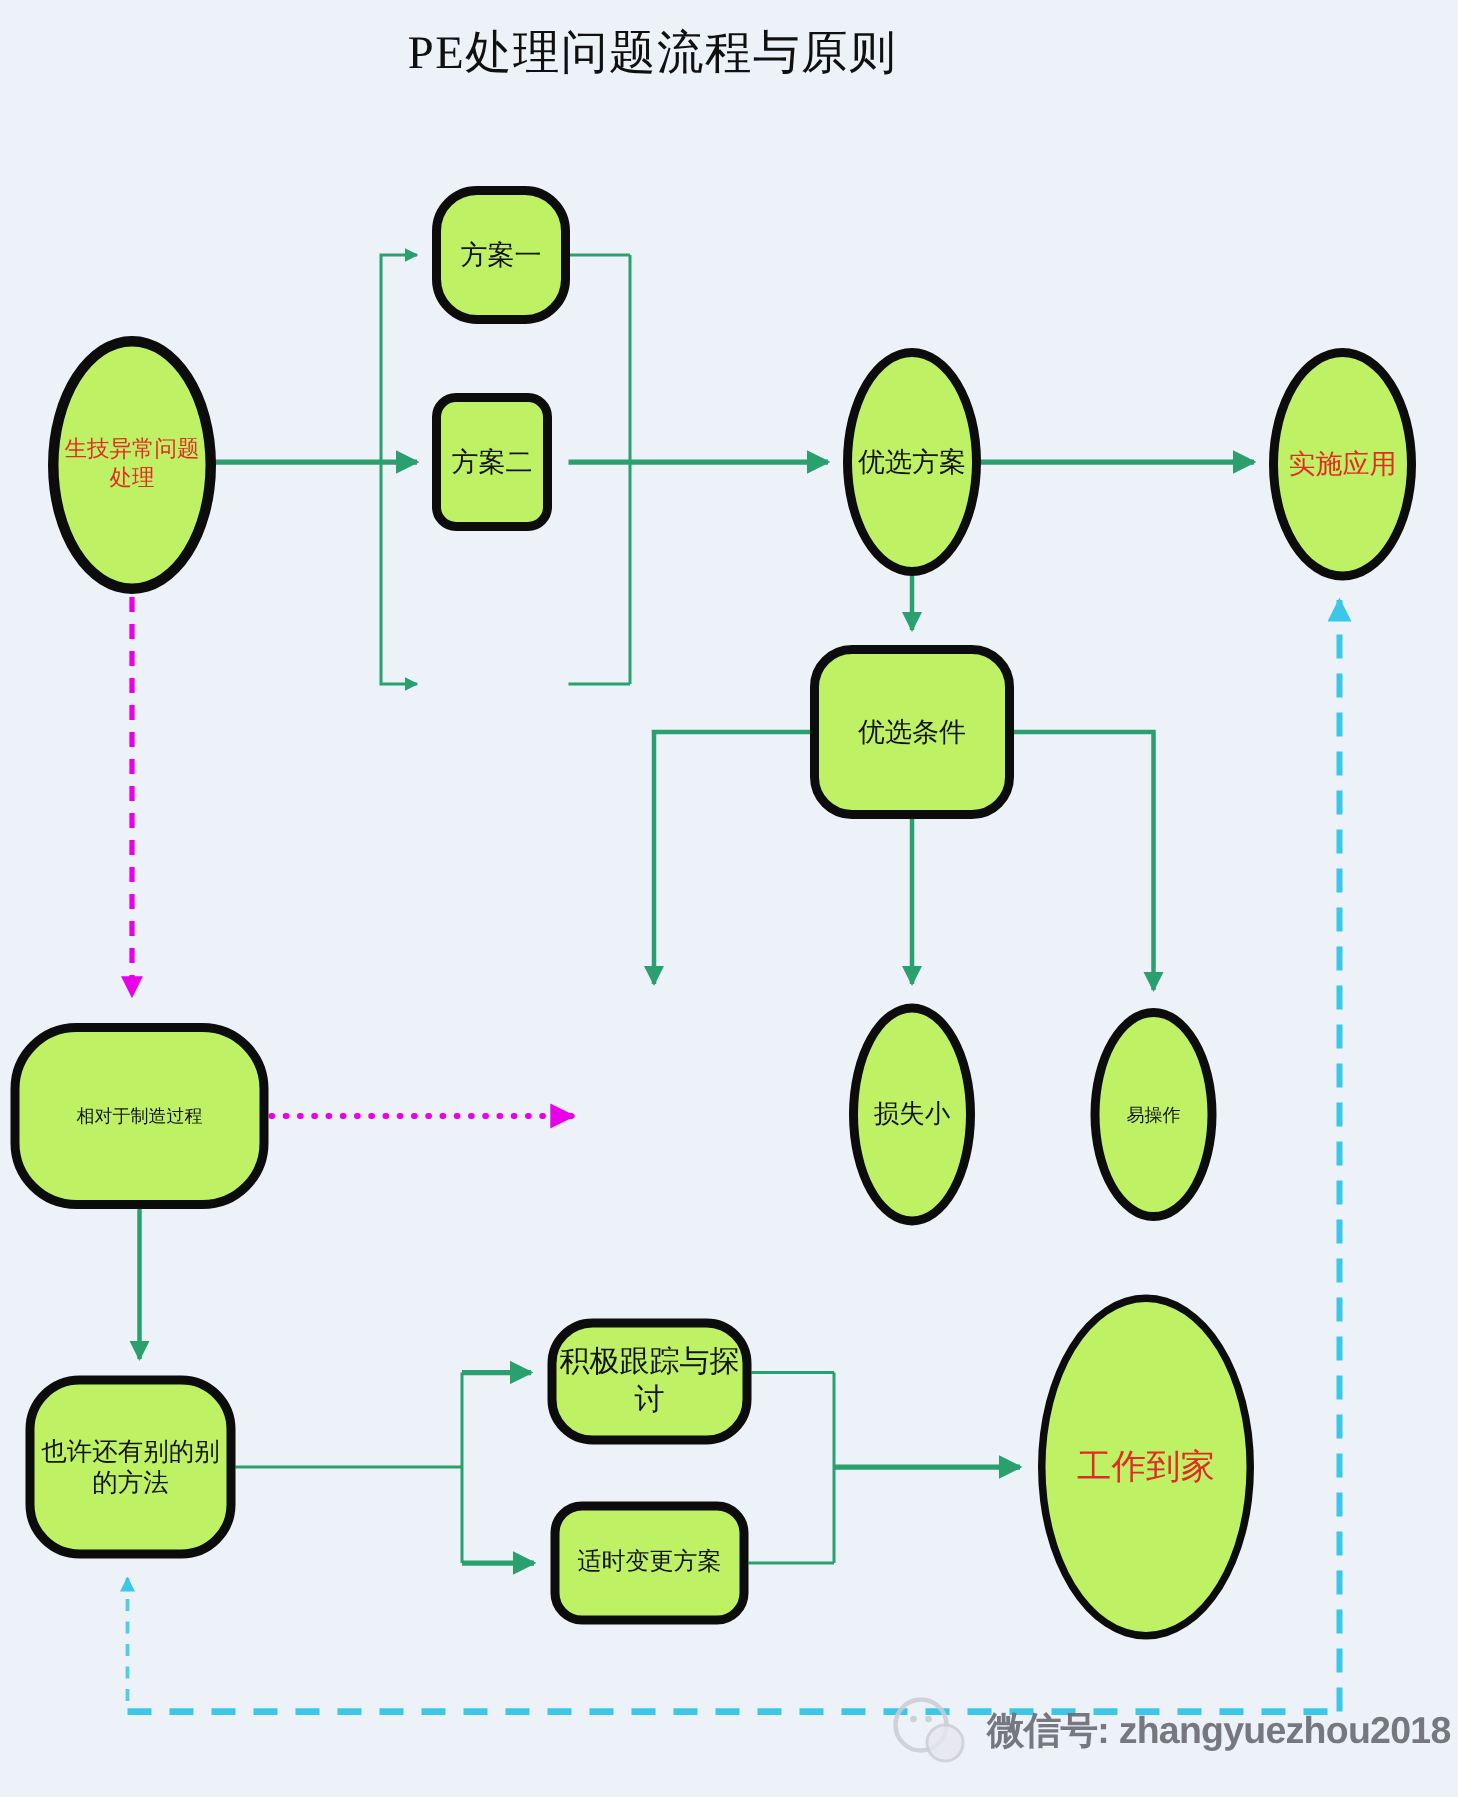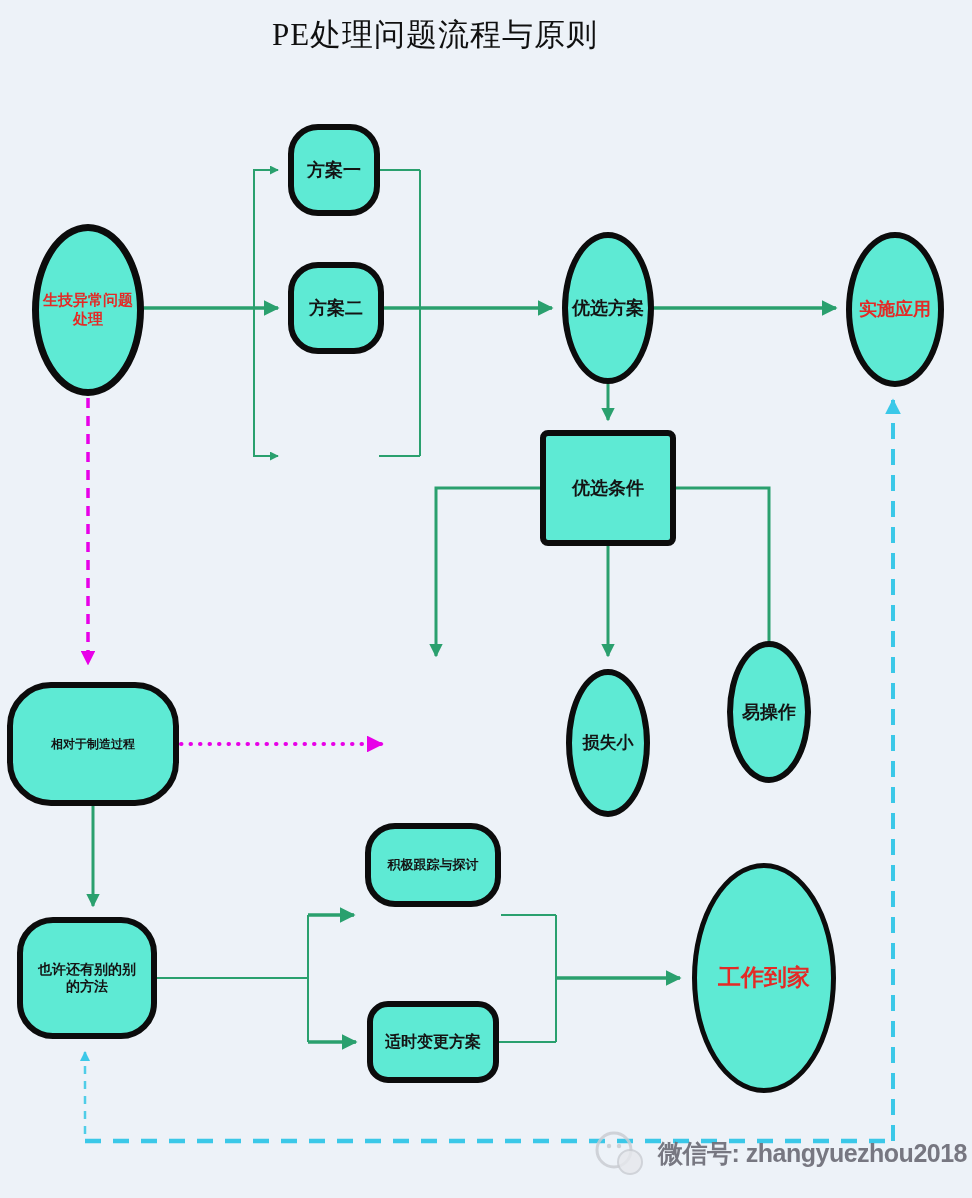--- a/index.html
+++ b/index.html
@@ -2,22 +2,22 @@
 <html><head>
 <meta charset="utf-8">
 <style>
   html,body{margin:0;padding:0;}
   .frame{position:relative;width:972px;height:1198px;background:#edf2f8;overflow:hidden;
          font-family:"Liberation Serif",serif;}
   .title{position:absolute;left:0;top:14px;width:870px;text-align:center;
          font-size:31px;font-weight:normal;color:#101010;letter-spacing:1px;}
   svg.wires{position:absolute;left:0;top:0;z-index:1;}
   .node{position:absolute;z-index:2;display:flex;flex-direction:column;align-items:center;
-        justify-content:center;text-align:center;background:#5eead4;border:6px solid #0c0c0c;
-        box-sizing:border-box;font-weight:bold;color:#141414;line-height:1.25;}
+        justify-content:center;text-align:center;background:#bef264;border:6px solid #0c0c0c;
+        box-sizing:border-box;font-weight:normal;color:#141414;line-height:1.25;}
   .ellipse{border-radius:50%;}
   .rbox{border-radius:34px;}
   .red{color:#e42a26;}
   .watermark{position:absolute;z-index:3;display:flex;align-items:center;
              font-family:"Liberation Sans",sans-serif;}
   .wm-text{font-size:25px;font-weight:bold;color:rgba(108,108,118,0.92);letter-spacing:-0.5px;}
 </style>
 </head>
 <body>
 
@@ -64,53 +64,53 @@
   <div class="title">PE处理问题流程与原则</div>
 
   <div class="node ellipse" style="left:32px;top:224px;width:112px;height:172px;border-width:7px;font-size:15px;">
     <span class="red">生技异常问题</span>
     <span class="red">处理</span>
   </div>
 
   <div class="node rbox" style="left:288px;top:124px;width:92px;height:92px;border-radius:30px;font-size:18px;">
     <span>方案一</span>
   </div>
-  <div class="node rbox" style="left:288px;top:262px;width:96px;height:92px;border-radius:30px;font-size:18px;">
+  <div class="node rbox" style="left:288px;top:262px;width:80px;height:92px;border-radius:16px;font-size:18px;">
     <span>方案二</span>
   </div>
 
   <div class="node ellipse" style="left:562px;top:232px;width:92px;height:152px;font-size:18px;">
     <span>优选方案</span>
   </div>
 
   <div class="node ellipse" style="left:846px;top:232px;width:98px;height:155px;font-size:18px;">
     <span class="red">实施应用</span>
   </div>
 
-  <div class="node rbox" style="left:540px;top:430px;width:136px;height:116px;border-radius:8px;font-size:18px;">
+  <div class="node rbox" style="left:540px;top:430px;width:136px;height:116px;border-radius:28px;font-size:18px;">
     <span>优选条件</span>
   </div>
 
   <div class="node ellipse" style="left:566px;top:669px;width:84px;height:148px;font-size:17px;">
     <span>损失小</span>
   </div>
-  <div class="node ellipse" style="left:727px;top:641px;width:84px;height:142px;font-size:18px;">
+  <div class="node ellipse" style="left:727px;top:672px;width:84px;height:142px;font-size:12px;">
     <span>易操作</span>
   </div>
 
   <div class="node rbox" style="left:7px;top:682px;width:172px;height:124px;border-radius:44px;font-size:12px;">
     <span>相对于制造过程</span>
   </div>
 
-  <div class="node rbox" style="left:17px;top:917px;width:140px;height:122px;border-radius:36px;font-size:14px;">
+  <div class="node rbox" style="left:17px;top:917px;width:140px;height:122px;border-radius:36px;font-size:17px;">
     <span>也许还有别的别</span>
     <span>的方法</span>
   </div>
 
-  <div class="node rbox" style="left:365px;top:823px;width:136px;height:84px;border-radius:30px;font-size:13px;">
+  <div class="node rbox" style="left:365px;top:879px;width:136px;height:84px;border-radius:30px;font-size:20px;">
     <span>积极跟踪与探讨</span>
   </div>
   <div class="node rbox" style="left:367px;top:1001px;width:132px;height:82px;border-radius:21px;font-size:16px;">
     <span>适时变更方案</span>
   </div>
 
   <div class="node ellipse" style="left:692px;top:863px;width:144px;height:230px;border-width:5px;font-size:23px;">
     <span class="red">工作到家</span>
   </div>
 

